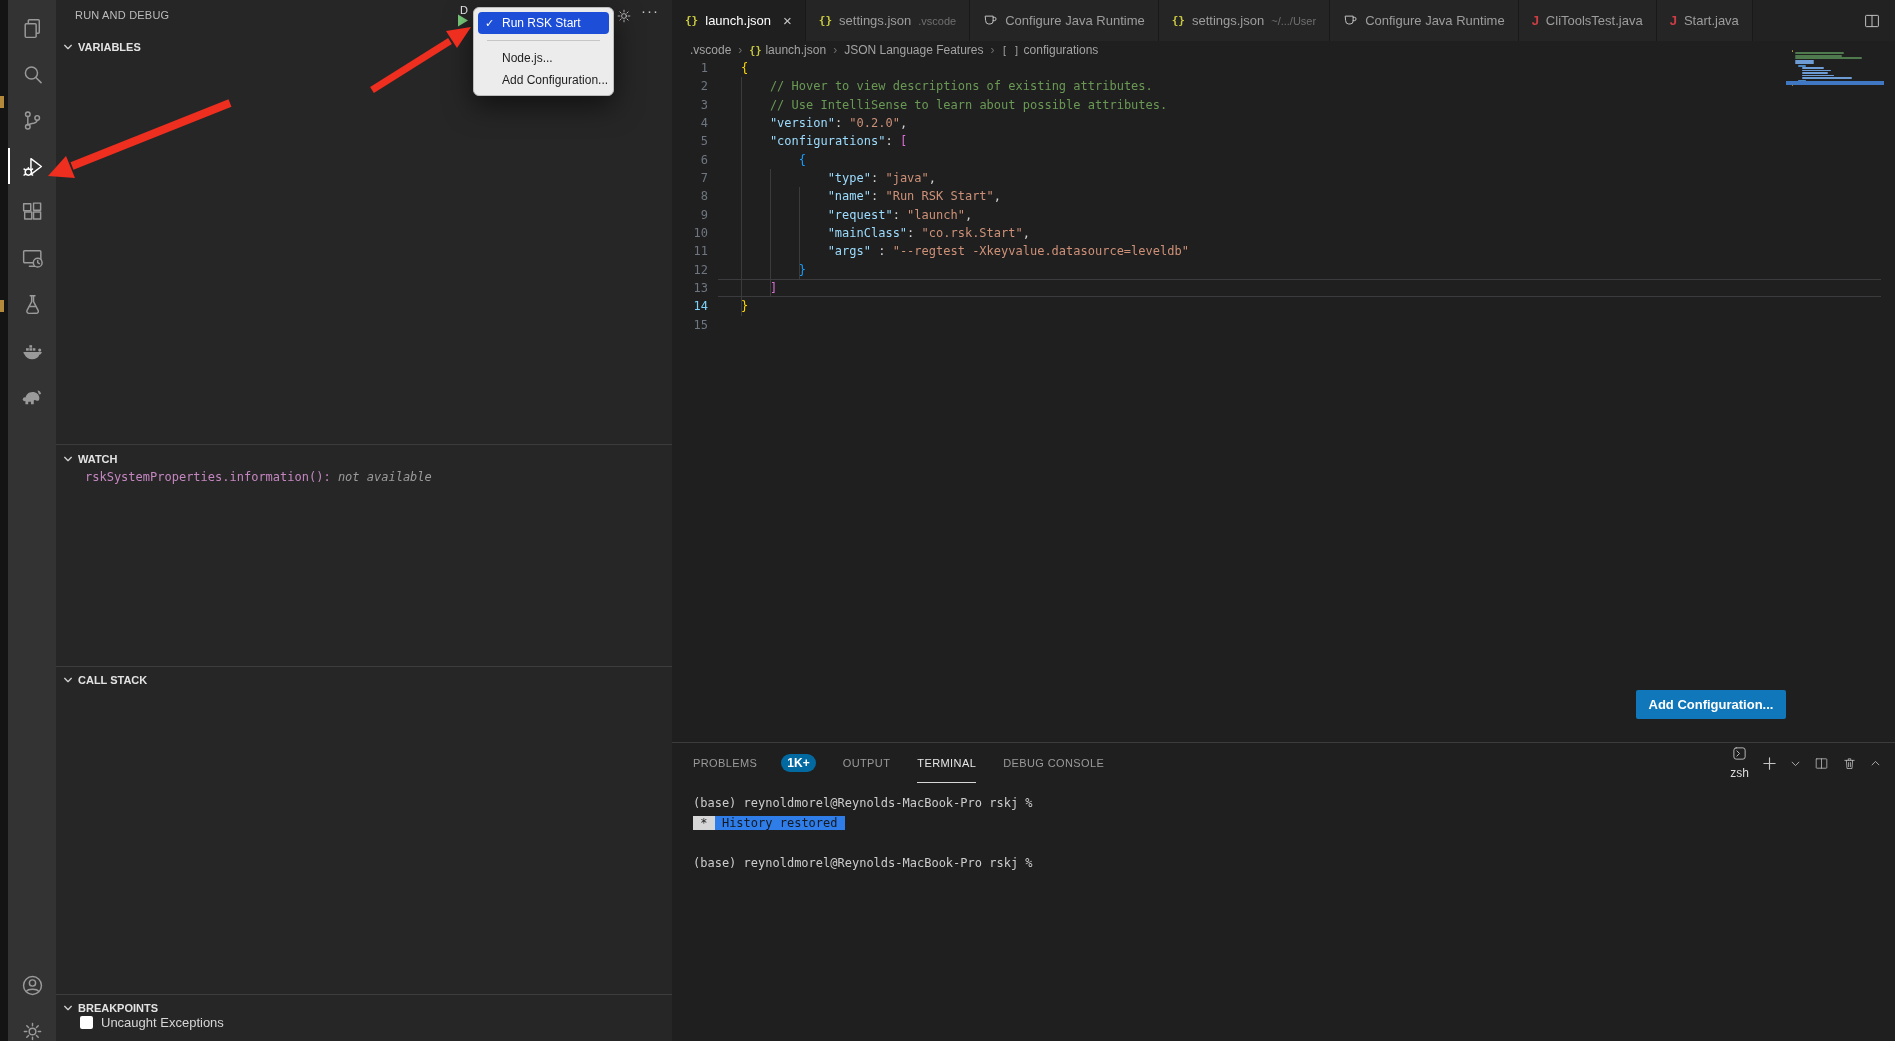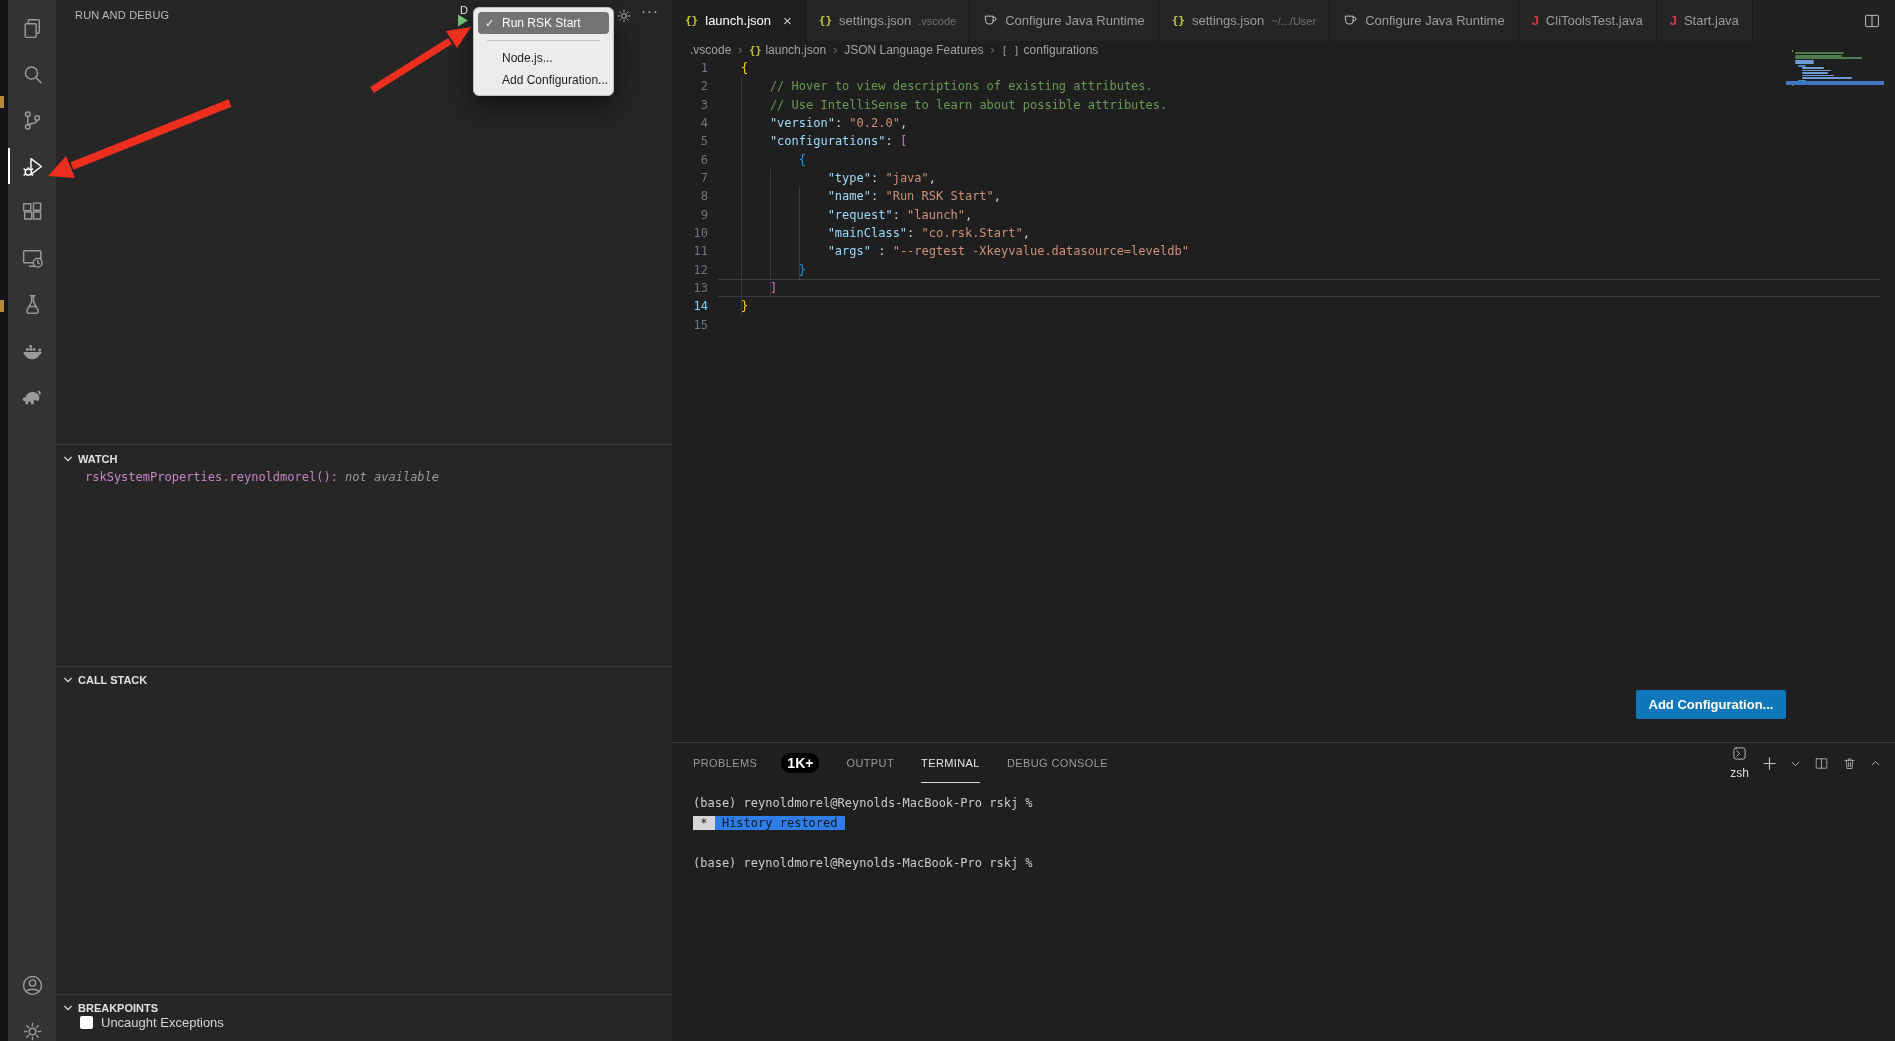--- a/index.html
+++ b/index.html
@@ -82,35 +82,35 @@
   .mm-cursor{position:absolute;left:1114px;top:81px;width:98px;height:3.5px;background:#3f77c2;}
 
   .add-config{position:absolute;left:964px;top:690px;width:150px;height:29px;background:#1177bb;color:#fff;font-size:13px;font-weight:bold;
               display:flex;align-items:center;justify-content:center;border-radius:2px;cursor:pointer;}
 
   
   .panel{position:absolute;left:672px;top:742px;width:1223px;height:299px;background:#1f1f1f;border-top:1px solid #3c3c3c;box-sizing:border-box;}
   .ptabs{position:absolute;left:21px;top:0;height:40px;display:flex;gap:27px;align-items:stretch;}
   .ptab{font-size:11px;letter-spacing:.4px;color:#9a9a9a;display:flex;align-items:center;gap:24px;border-bottom:1px solid transparent;box-sizing:border-box;cursor:pointer;}
   .ptab.active{color:#e7e7e7;border-bottom-color:#d7d7d7;}
-  .pbadge{background:#000000;color:#fff;font-size:14px;padding:2px 6px;border-radius:9px;font-weight:bold;letter-spacing:0;}
+  .pbadge{background:#0369a1;color:#fff;font-size:12px;padding:2px 6px;border-radius:9px;font-weight:bold;letter-spacing:0;}
   .pactions{position:absolute;right:14px;top:0;height:40px;display:flex;align-items:center;gap:13px;color:#c5c5c5;}
   .pactions svg{width:15px;height:15px;stroke:currentColor;fill:none;stroke-width:1.2;stroke-linecap:round;stroke-linejoin:round;}
   .pact{display:flex;align-items:center;gap:5px;cursor:pointer;flex-direction:column;}
   .shell-label{font-size:12px;color:#dddddd;}
   .term{position:absolute;left:21px;top:50px;font-family:"DejaVu Sans Mono",monospace;font-size:12px;color:#cccccc;}
   .tline{height:20px;line-height:20px;white-space:pre;}
   .chip-gray{background:#d7d7d7;color:#1f1f1f;}
   .chip-blue{background:#2e7de9;color:#15191e;}
 
   
   .menu{position:absolute;left:473px;top:7px;width:141px;background:#ececec;border:1px solid #bdbdbd;border-radius:6px;
         box-shadow:0 10px 28px rgba(0,0,0,.55);z-index:40;padding:4px;box-sizing:border-box;font-size:12px;color:#1d1d1d;}
   .mi{height:22px;line-height:22px;border-radius:4px;padding-left:24px;position:relative;cursor:pointer;white-space:nowrap;}
-  .mi.selected{background:#737373;color:#fff;}
+  .mi.selected{background:#1d4ed8;color:#fff;}
   .mi.selected::before{content:"✓";position:absolute;left:7px;font-size:11px;}
   .msep{height:1px;background:#c6c6c6;margin:6px 9px;}
 
   .arrows{position:absolute;left:0;top:0;z-index:50;pointer-events:none;}
 </style>
 </head>
 <body>
 
 <div class="app">
 
@@ -217,29 +217,35 @@
         </svg>
     </span>
     <span class="sb-gear">
       <svg viewBox="0 0 24 24">
           <circle cx="12" cy="12" r="3.2"></circle>
           <path d="M12 4.2v2.3M12 17.5v2.3M4.2 12h2.3M17.5 12h2.3M6.5 6.5l1.7 1.7M15.8 15.8l1.7 1.7M17.5 6.5l-1.7 1.7M8.2 15.8l-1.7 1.7"></path>
         </svg>
     </span>
     <span class="sb-dots">···</span>
 
+    <div class="section-h" id="sec-variables">
+      <svg viewBox="0 0 12 12">
+          <path d="M2 4l4 4 4-4"></path>
+        </svg>
+      <span>VARIABLES</span>
+    </div>
 
     <div class="sb-div" id="div-watch"></div>
     <div class="section-h" id="sec-watch">
       <svg viewBox="0 0 12 12">
           <path d="M2 4l4 4 4-4"></path>
         </svg>
       <span>WATCH</span>
     </div>
-    <div class="watch-row"><span class="watch-expr">rskSystemProperties.reynoldmorel():</span><span class="watch-val"> <span>not available</span></span></div>
+    <div class="watch-row"><span class="watch-expr">rskSystemProperties.information():</span><span class="watch-val"> <span>not available</span></span></div>
 
     <div class="sb-div" id="div-callstack"></div>
     <div class="section-h" id="sec-callstack">
       <svg viewBox="0 0 12 12">
           <path d="M2 4l4 4 4-4"></path>
         </svg>
       <span>CALL STACK</span>
     </div>
 
     <div class="sb-div" id="div-breakpoints"></div>

